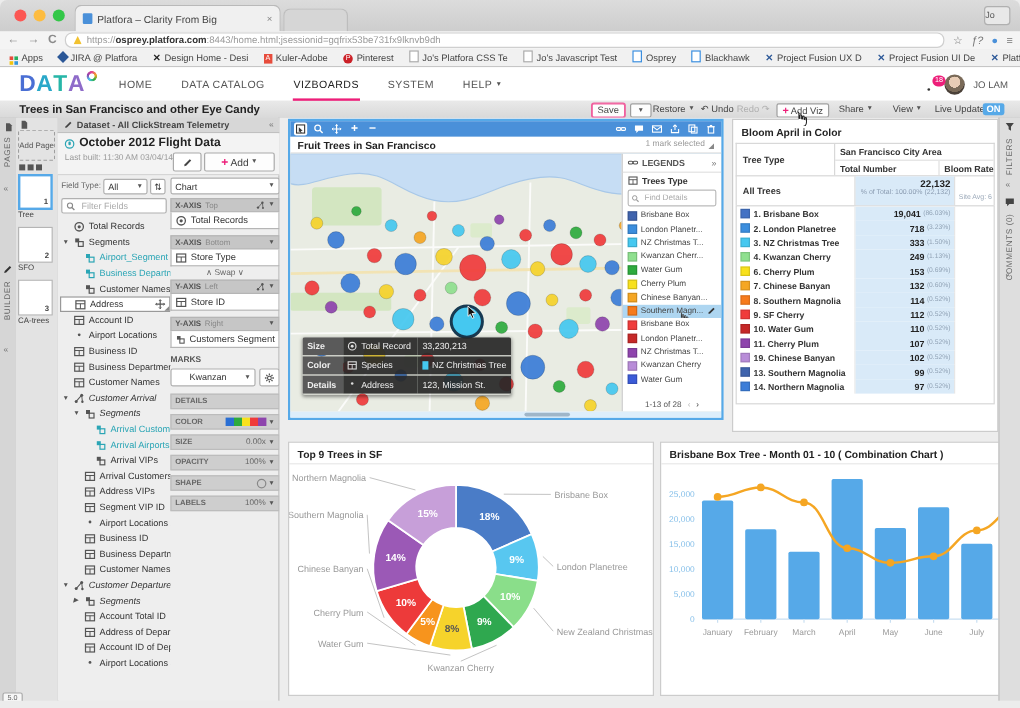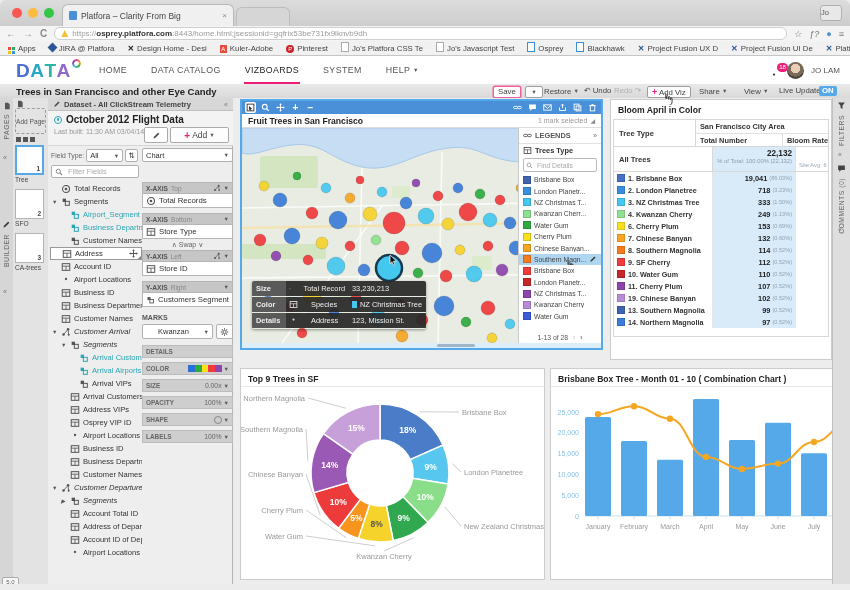--- a/index.html
+++ b/index.html
@@ -117,21 +117,21 @@
   .legsearch input::placeholder{color:#aaa}
   .legitems{margin-top:2px}
   .legitem{height:11.4px;display:flex;align-items:center;gap:3px;padding:0 4px;font-size:6.8px;color:#444;white-space:nowrap;overflow:hidden;position:relative}
   .legitem.sel{background:#aed6f1}
   .legsw{width:8px;height:8px;flex:none;border:1px solid rgba(0,0,0,.15);box-sizing:border-box}
   .legpag{position:absolute;bottom:2px;left:0;width:100%;display:flex;align-items:center;justify-content:center;gap:5px;font-size:6.8px;color:#555}
   
   .mtt{position:absolute;left:10px;top:153px;width:174px;border-radius:2px;overflow:hidden;font-size:7.4px;color:#eee;box-shadow:0 1px 3px rgba(0,0,0,.4)}
   .mtt .r{display:flex;height:15px;margin-bottom:1px}
   .mtt .h{width:34px;background:#5a5a5a;font-weight:bold;display:flex;align-items:center;padding:0 4px;box-sizing:border-box;flex:none}
-  .mtt .f{width:62px;background:rgba(40,40,40,.93);display:flex;align-items:center;gap:13px;padding:0 3px;box-sizing:border-box;flex:none;white-space:nowrap;overflow:hidden}
+  .mtt .f{width:62px;background:rgba(40,40,40,.93);display:flex;align-items:center;gap:3px;padding:0 3px;box-sizing:border-box;flex:none;white-space:nowrap;overflow:hidden}
   .mtt .v{flex:1;background:rgba(40,40,40,.93);display:flex;align-items:center;gap:3px;padding:0 4px;white-space:nowrap;overflow:hidden}
   
   .bloompanel{left:377px;top:1px;width:222px;height:261px;background:#fff;border:1px solid #ccc;box-sizing:border-box}
   .bloomtitle{left:7px;top:5px;font-size:8.6px;font-weight:bold;color:#222}
   .bt{left:2px;top:19px;width:216px}
   .btrowH{display:flex;border:1px solid #d8d8d8;border-bottom:none}
   .bt-tt{width:99px;border-right:1px solid #d8d8d8;font-size:7.6px;font-weight:bold;color:#333;display:flex;align-items:center;padding-left:5px;box-sizing:border-box}
   .bt-right{flex:1}
   .bt-group{height:13px;line-height:13px;font-size:7.4px;font-weight:bold;color:#333;padding-left:4px;border-bottom:1px solid #e0e0e0;white-space:nowrap;overflow:hidden}
   .bt-sub{height:13px;display:flex;font-size:7.4px;font-weight:bold;color:#333}
@@ -572,21 +572,21 @@
       </div>
       <div class="frow" style="padding-left: 11px;">
         <span class="arr"></span>
         <span>
           <svg width="10" height="10" viewBox="0 0 12 12">
             <rect x="1.5" y="2" width="9" height="8" fill="none" stroke="#555" stroke-width="1.2"></rect>
             <line x1="1.5" y1="5" x2="10.5" y2="5" stroke="#555" stroke-width="1"></line>
             <line x1="6" y1="5" x2="6" y2="10" stroke="#555" stroke-width="1"></line>
           </svg>
         </span>
-        <span>Osprey VIP ID</span>
+        <span>Segment VIP ID</span>
       </div>
       <div class="frow" style="padding-left: 11px;">
         <span class="arr"></span>
         <span>
           <svg width="10" height="10" viewBox="0 0 12 12">
             <path d="M6 1 #5553.8 1 2.2 2.7 2.2 4.8 #5552.2 7.5 6 11 6 11 #5556 11 9.8 7.5 9.8 4.8 #5559.8 2.7 8.2 1 6 1 Z" fill="none" stroke="#555" stroke-width="1.2"></path>
             <circle cx="6" cy="4.8" r="1.4" fill="#555"></circle>
           </svg>
         </span>
         <span>Airport Locations 2</span>
@@ -684,21 +684,21 @@
         <span>
           <svg width="10" height="10" viewBox="0 0 12 12">
             <path d="M6 1 #5553.8 1 2.2 2.7 2.2 4.8 #5552.2 7.5 6 11 6 11 #5556 11 9.8 7.5 9.8 4.8 #5559.8 2.7 8.2 1 6 1 Z" fill="none" stroke="#555" stroke-width="1.2"></path>
             <circle cx="6" cy="4.8" r="1.4" fill="#555"></circle>
           </svg>
         </span>
         <span>Airport Locations 3</span>
       </div>
     </div>
   <div class="abs dzcol" style="top:50px" id="dzcol">
-      <div class="select" style="height: 14px; margin-bottom: 20px;">
+      <div class="select" style="height: 14px; margin-bottom: 3px;">
         <span>Chart</span>
         <span class="caret7">▼</span>
       </div>
       <div class="zhead">
         <b>X-AXIS</b>
         <span class="sub">Top</span>
         <span style="margin-left:auto">
           <svg width="8" height="8" viewBox="0 0 12 12">
             <circle cx="3" cy="9" r="1.5" fill="#555"></circle>
             <circle cx="8.5" cy="2.8" r="1.5" fill="#555"></circle>

